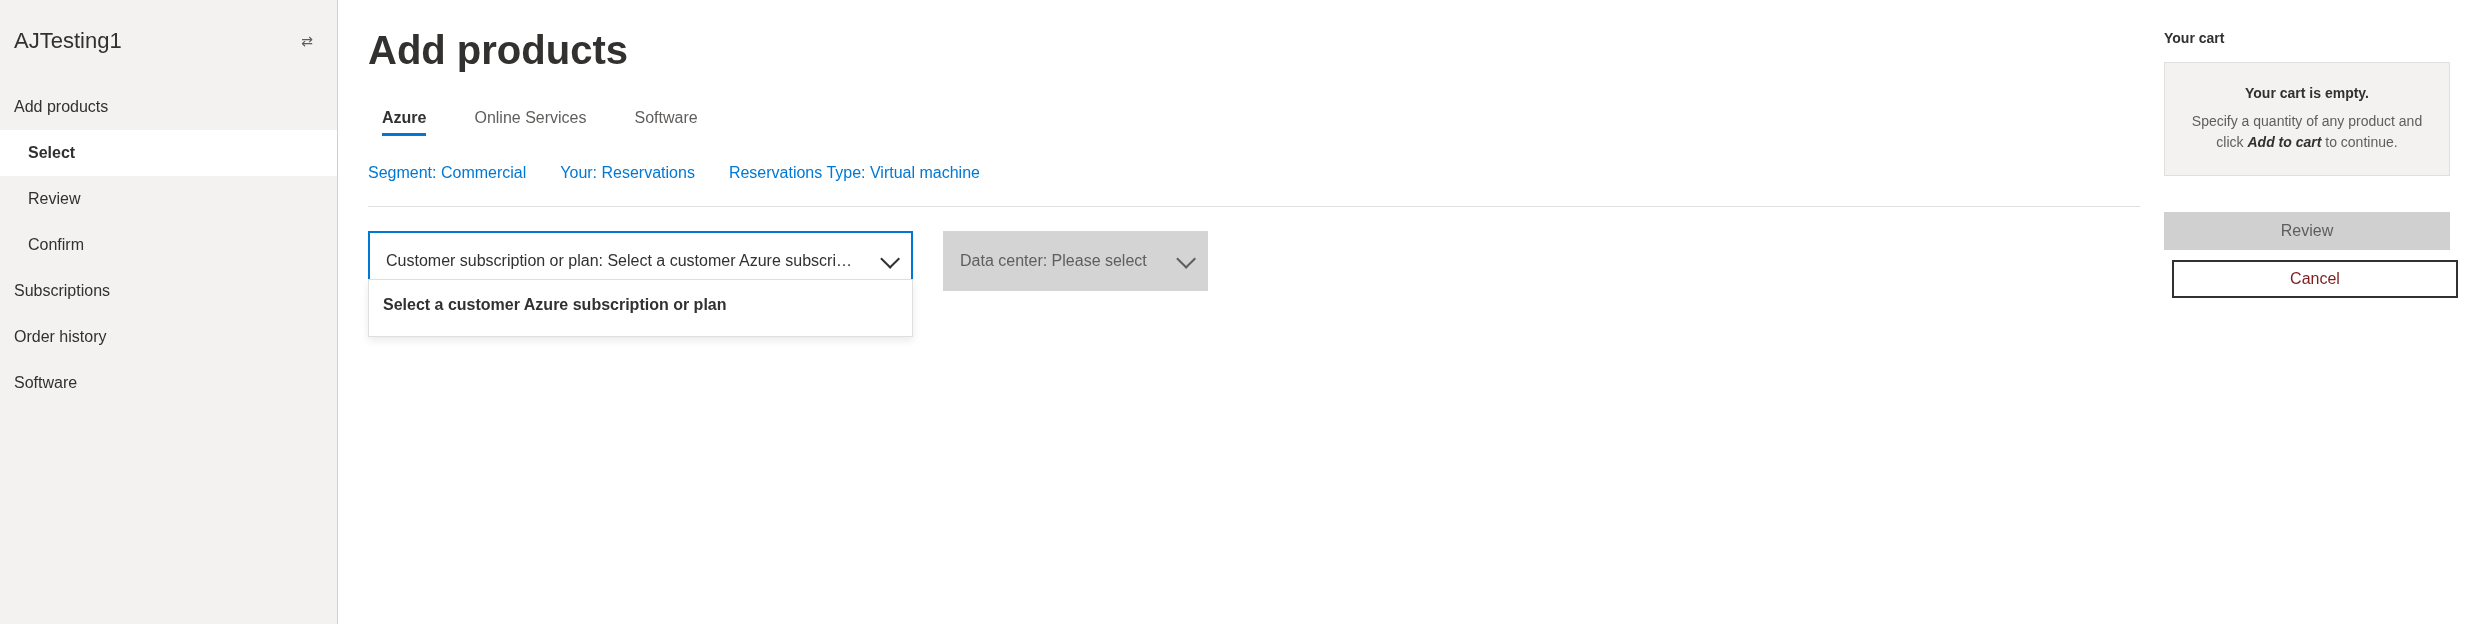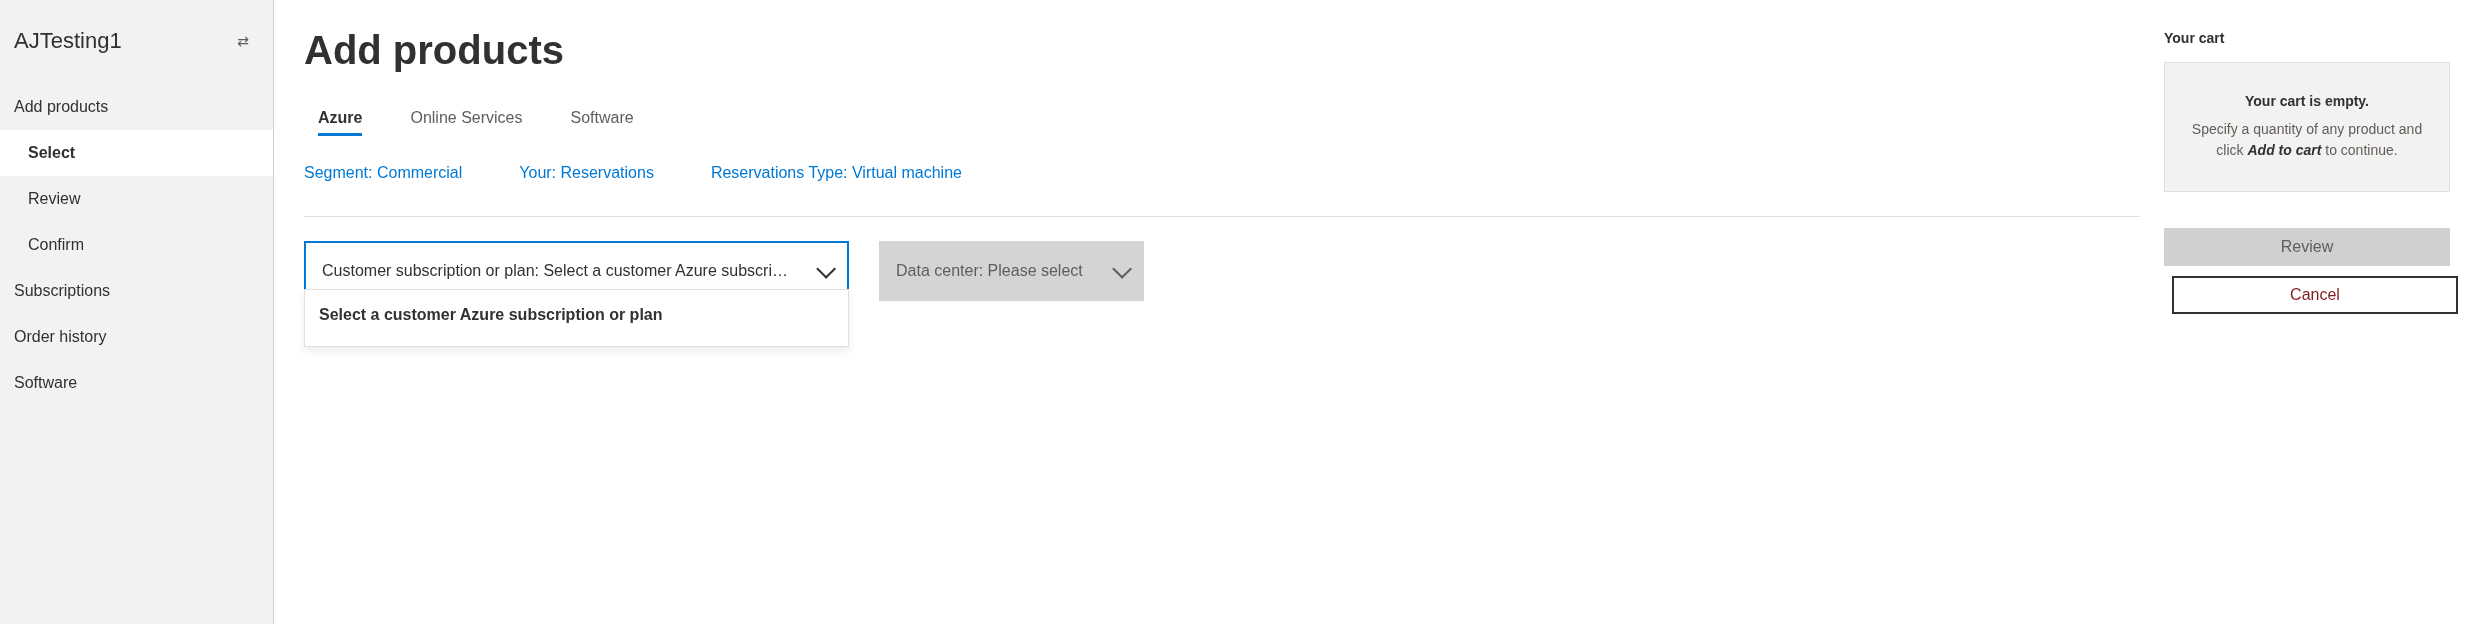--- a/index.html
+++ b/index.html
@@ -9,21 +9,21 @@
       color: #323130;
       background: #fff;
       width: 2480px;
       height: 624px;
       overflow: hidden;
     }
     .layout { display: flex; height: 100%; }
 
     
     .sidebar {
-      width: 274px;
+      width: 338px;
       background: #f3f2f1;
       border-right: 1px solid #d0d0d0;
       display: flex;
       flex-direction: column;
       flex-shrink: 0;
     }
     .sidebar-header {
       display: flex;
       align-items: center;
       justify-content: space-between;
@@ -82,22 +82,22 @@
     }
     .tab.active {
       color: #323130;
       font-weight: 700;
       border-bottom: 3px solid #0078d4;
     }
 
     
     .filters {
       display: flex;
-      gap: 57px;
-      padding-bottom: 34px;
+      gap: 34px;
+      padding-bottom: 24px;
       border-bottom: 1px solid #e1dfdd;
       margin-bottom: 24px;
     }
     .filter {
       color: #0078d4;
       font-size: 16px;
       cursor: pointer;
     }
 
     
@@ -174,21 +174,21 @@
       flex-shrink: 0;
     }
     .cart-title {
       font-size: 14px;
       font-weight: 700;
       margin-bottom: 16px;
     }
     .cart-box {
       background: #f3f2f1;
       border: 1px solid #e1dfdd;
-      padding: 30px 16px;
+      padding: 22px 16px;
       text-align: center;
       font-size: 14px;
       color: #323130;
       margin-bottom: 36px;
     }
     .cart-empty {
       font-weight: 700;
       margin-bottom: 10px;
     }
     .cart-help { color: #605e5c; line-height: 1.5; }

